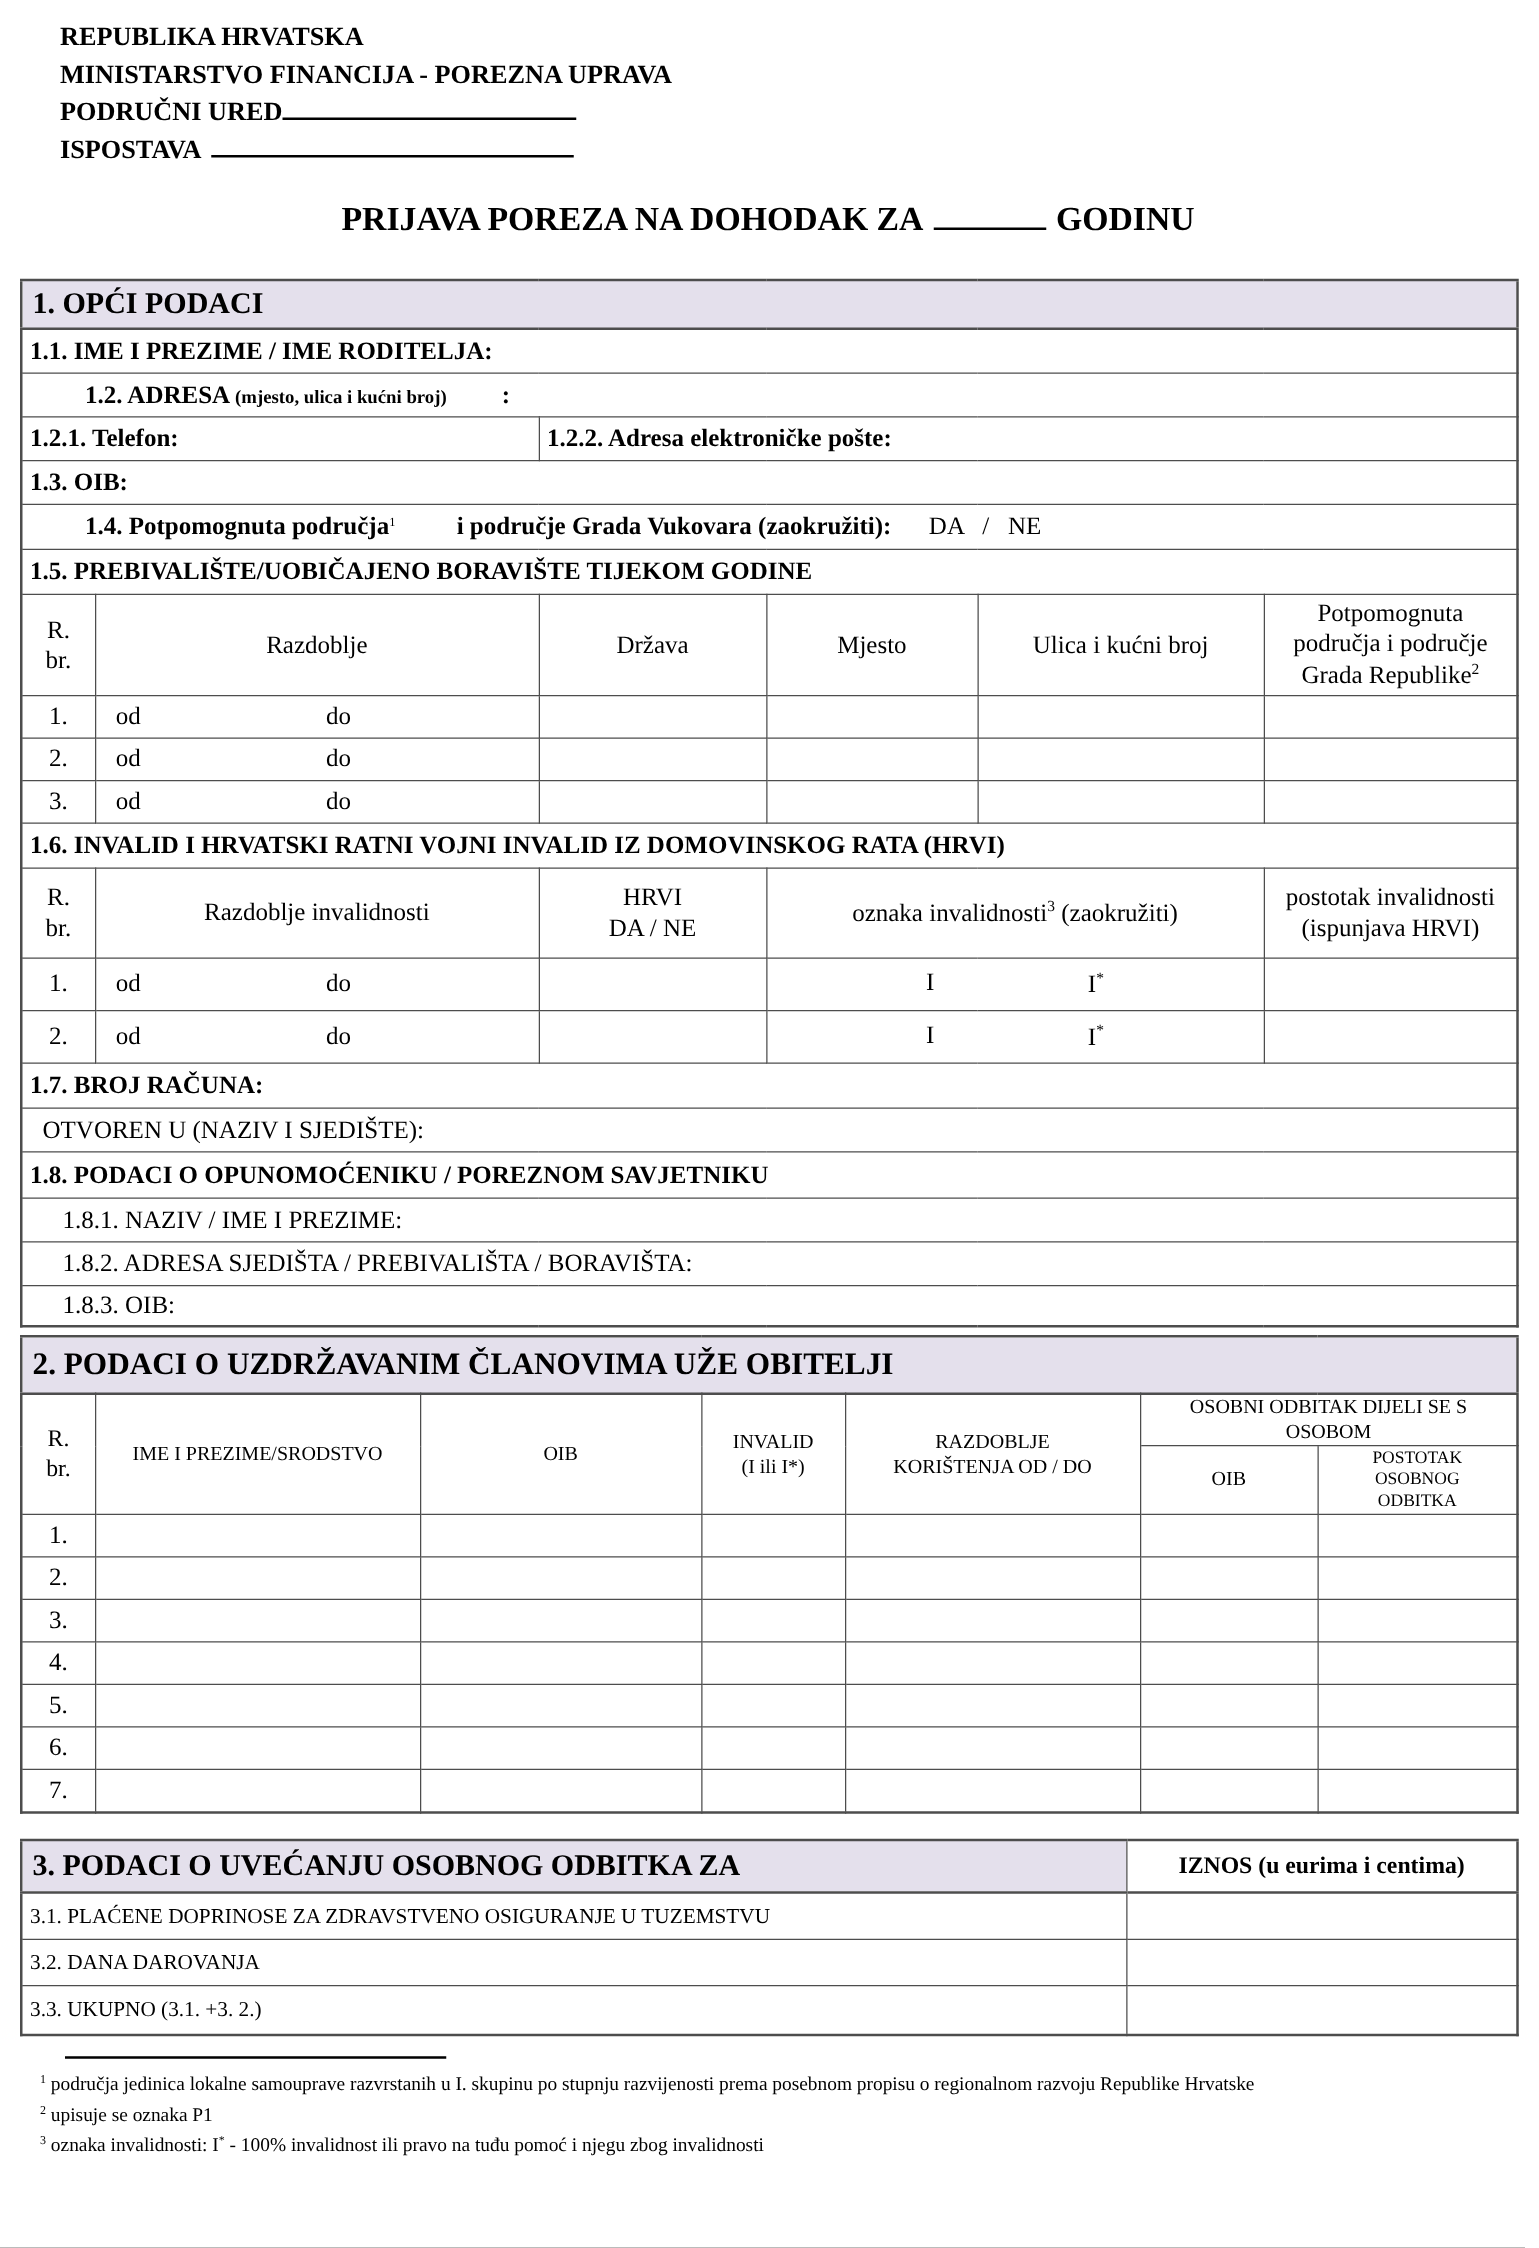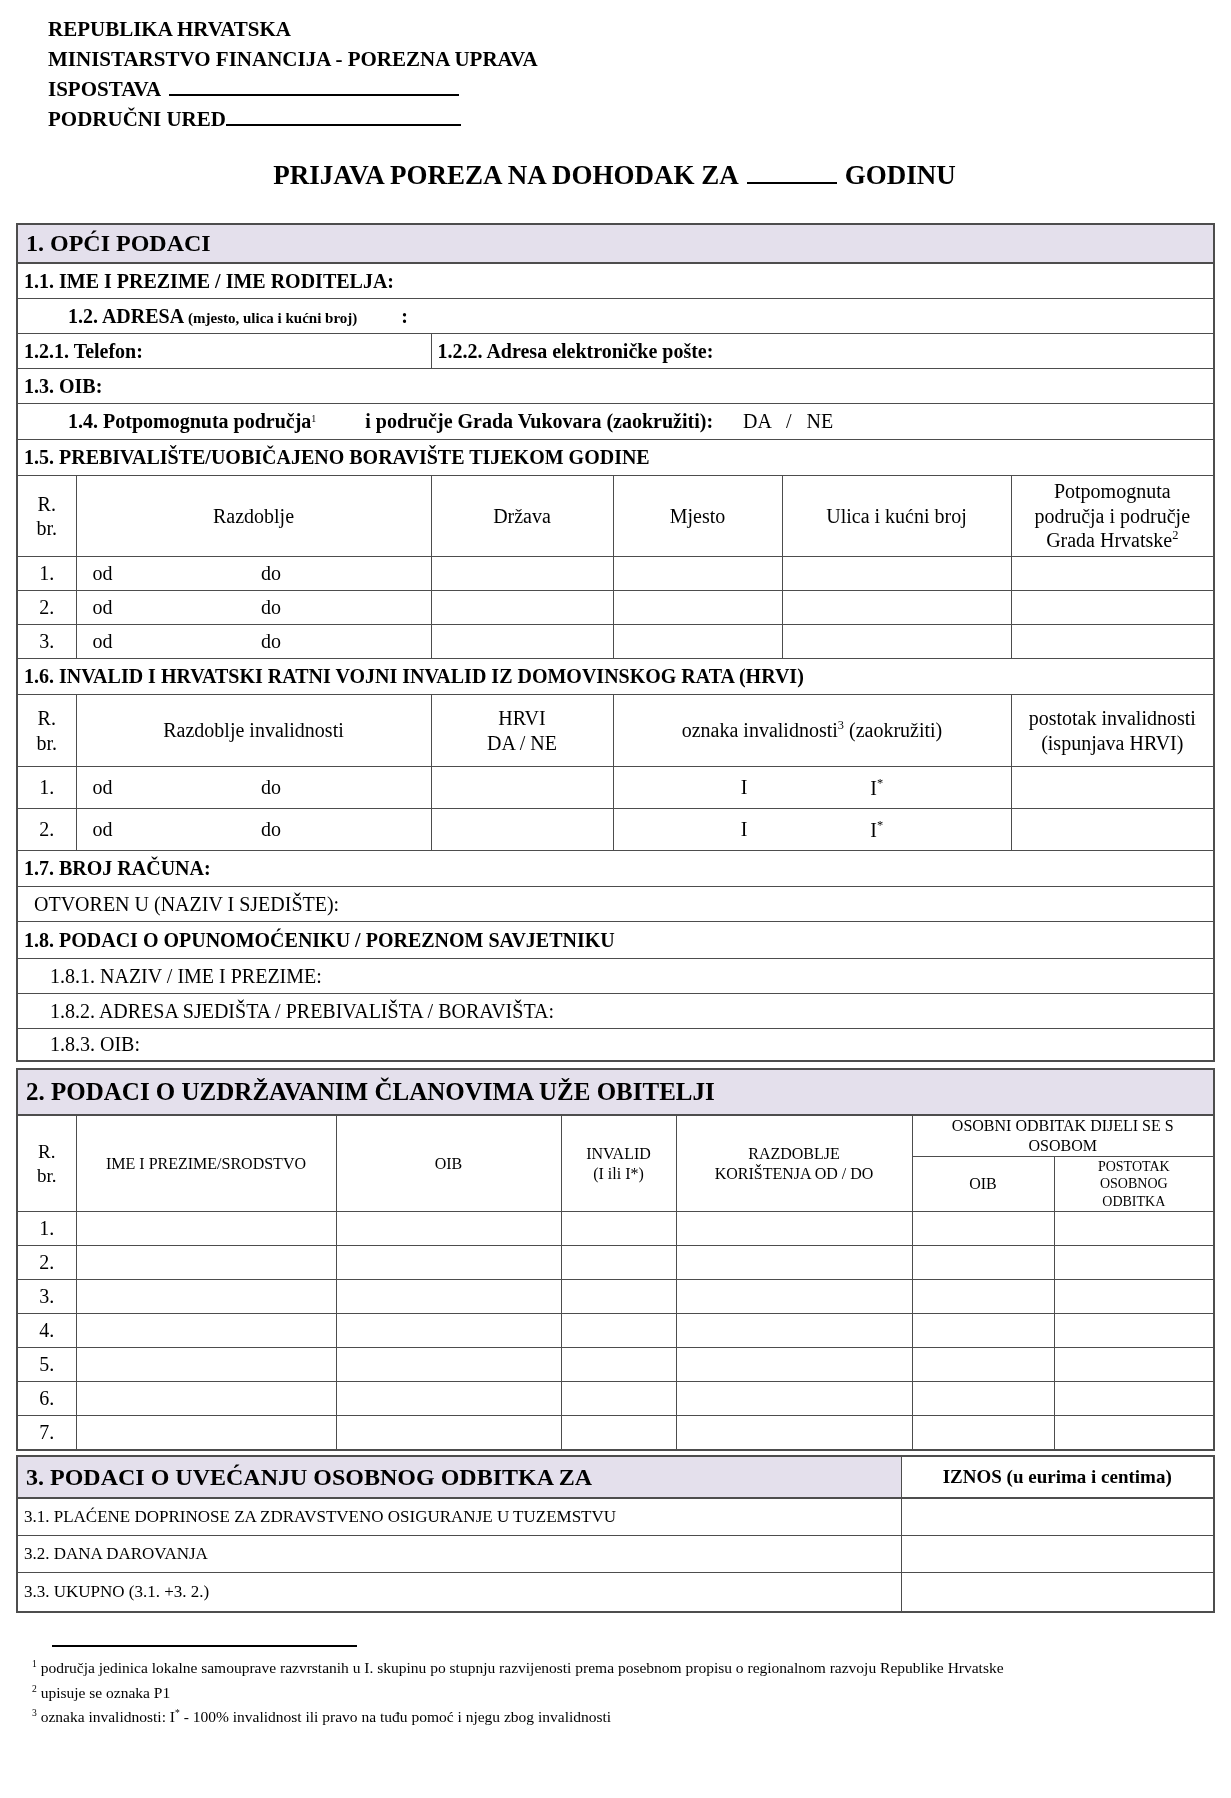--- a/index.html
+++ b/index.html
@@ -14,21 +14,21 @@
   .org .line{white-space:nowrap;}
   .blank{display:inline-block;border-bottom:2px solid #000;height:17px;vertical-align:baseline;}
   .b235{width:235px;} .b290{width:290px;margin-left:8px;} .b90{width:90px;margin:0 8px;}
   .doc-title{margin-top:26px;text-align:center;font-weight:bold;font-size:27px;}
   
   table{border-collapse:collapse;table-layout:fixed;width:1197px;}
   td{border:1px solid #4d4d4d;padding:0 6px;vertical-align:middle;overflow:hidden;}
   table.sec{border:2px solid #4d4d4d;}
   .s1{margin-top:32px;}
   .s2{margin-top:6px;}
-  .s3{margin-top:4px;}
+  .s3{margin-top:20px;}
   td.bar{
     background:var(--section-header-bg,#e4e0ec);
     font-weight:bold;font-size:24px;padding-left:8px;
     border-bottom:2px solid #4d4d4d;border-top:2px solid #4d4d4d;
   }
   td.bar-white{font-weight:bold;font-size:19px;text-align:center;
     border-bottom:2px solid #4d4d4d;border-top:2px solid #4d4d4d;}
   .lbl{font-weight:bold;font-size:20px;margin-left:44px;}
   .plain{font-weight:normal;font-size:20px;}
   .small-bold{font-weight:bold;font-size:15px;}
@@ -63,22 +63,22 @@
 </style>
 </head>
 <body>
 
 <div class="page">
 <div class="content">
 
   <div class="org">
     <div class="line">REPUBLIKA HRVATSKA</div>
     <div class="line">MINISTARSTVO FINANCIJA - POREZNA UPRAVA</div>
+    <div class="line"><span>PODRUČNI URED</span><span class="blank b235"></span></div>
     <div class="line"><span>ISPOSTAVA</span><span class="blank b290"></span></div>
-    <div class="line"><span>PODRUČNI URED</span><span class="blank b235"></span></div>
   </div>
 
   <div class="doc-title">
     <span>PRIJAVA POREZA NA DOHODAK ZA</span><span class="blank b90"></span><span>GODINU</span>
   </div>
 
   <table class="sec s1">
     <colgroup>
           <col style="width:59px">
           <col style="width:355px">
@@ -111,21 +111,21 @@
     <tr class="h35">
             <td class="lbl" colspan="6">1.5. PREBIVALIŠTE/UOBIČAJENO BORAVIŠTE TIJEKOM GODINE</td>
           </tr>
     <tr class="h80">
       <td class="th"><span class="preline">R.
 br.</span></td>
       <td class="th">Razdoblje</td>
       <td class="th">Država</td>
       <td class="th">Mjesto</td>
       <td class="th">Ulica i kućni broj</td>
-      <td class="th"><span>Potpomognuta područja i područje Grada Hrvatske</span><sup>2</sup></td>
+      <td class="th"><span>Potpomognuta područja i područje Grada Republike</span><sup>2</sup></td>
     </tr>
     <tr class="h33">
       <td class="num">1.</td>
       <td>
               <div class="oddo">
                 <span class="od">od</span>
                 <span class="do">do</span>
               </div>
             </td>
       <td></td>

